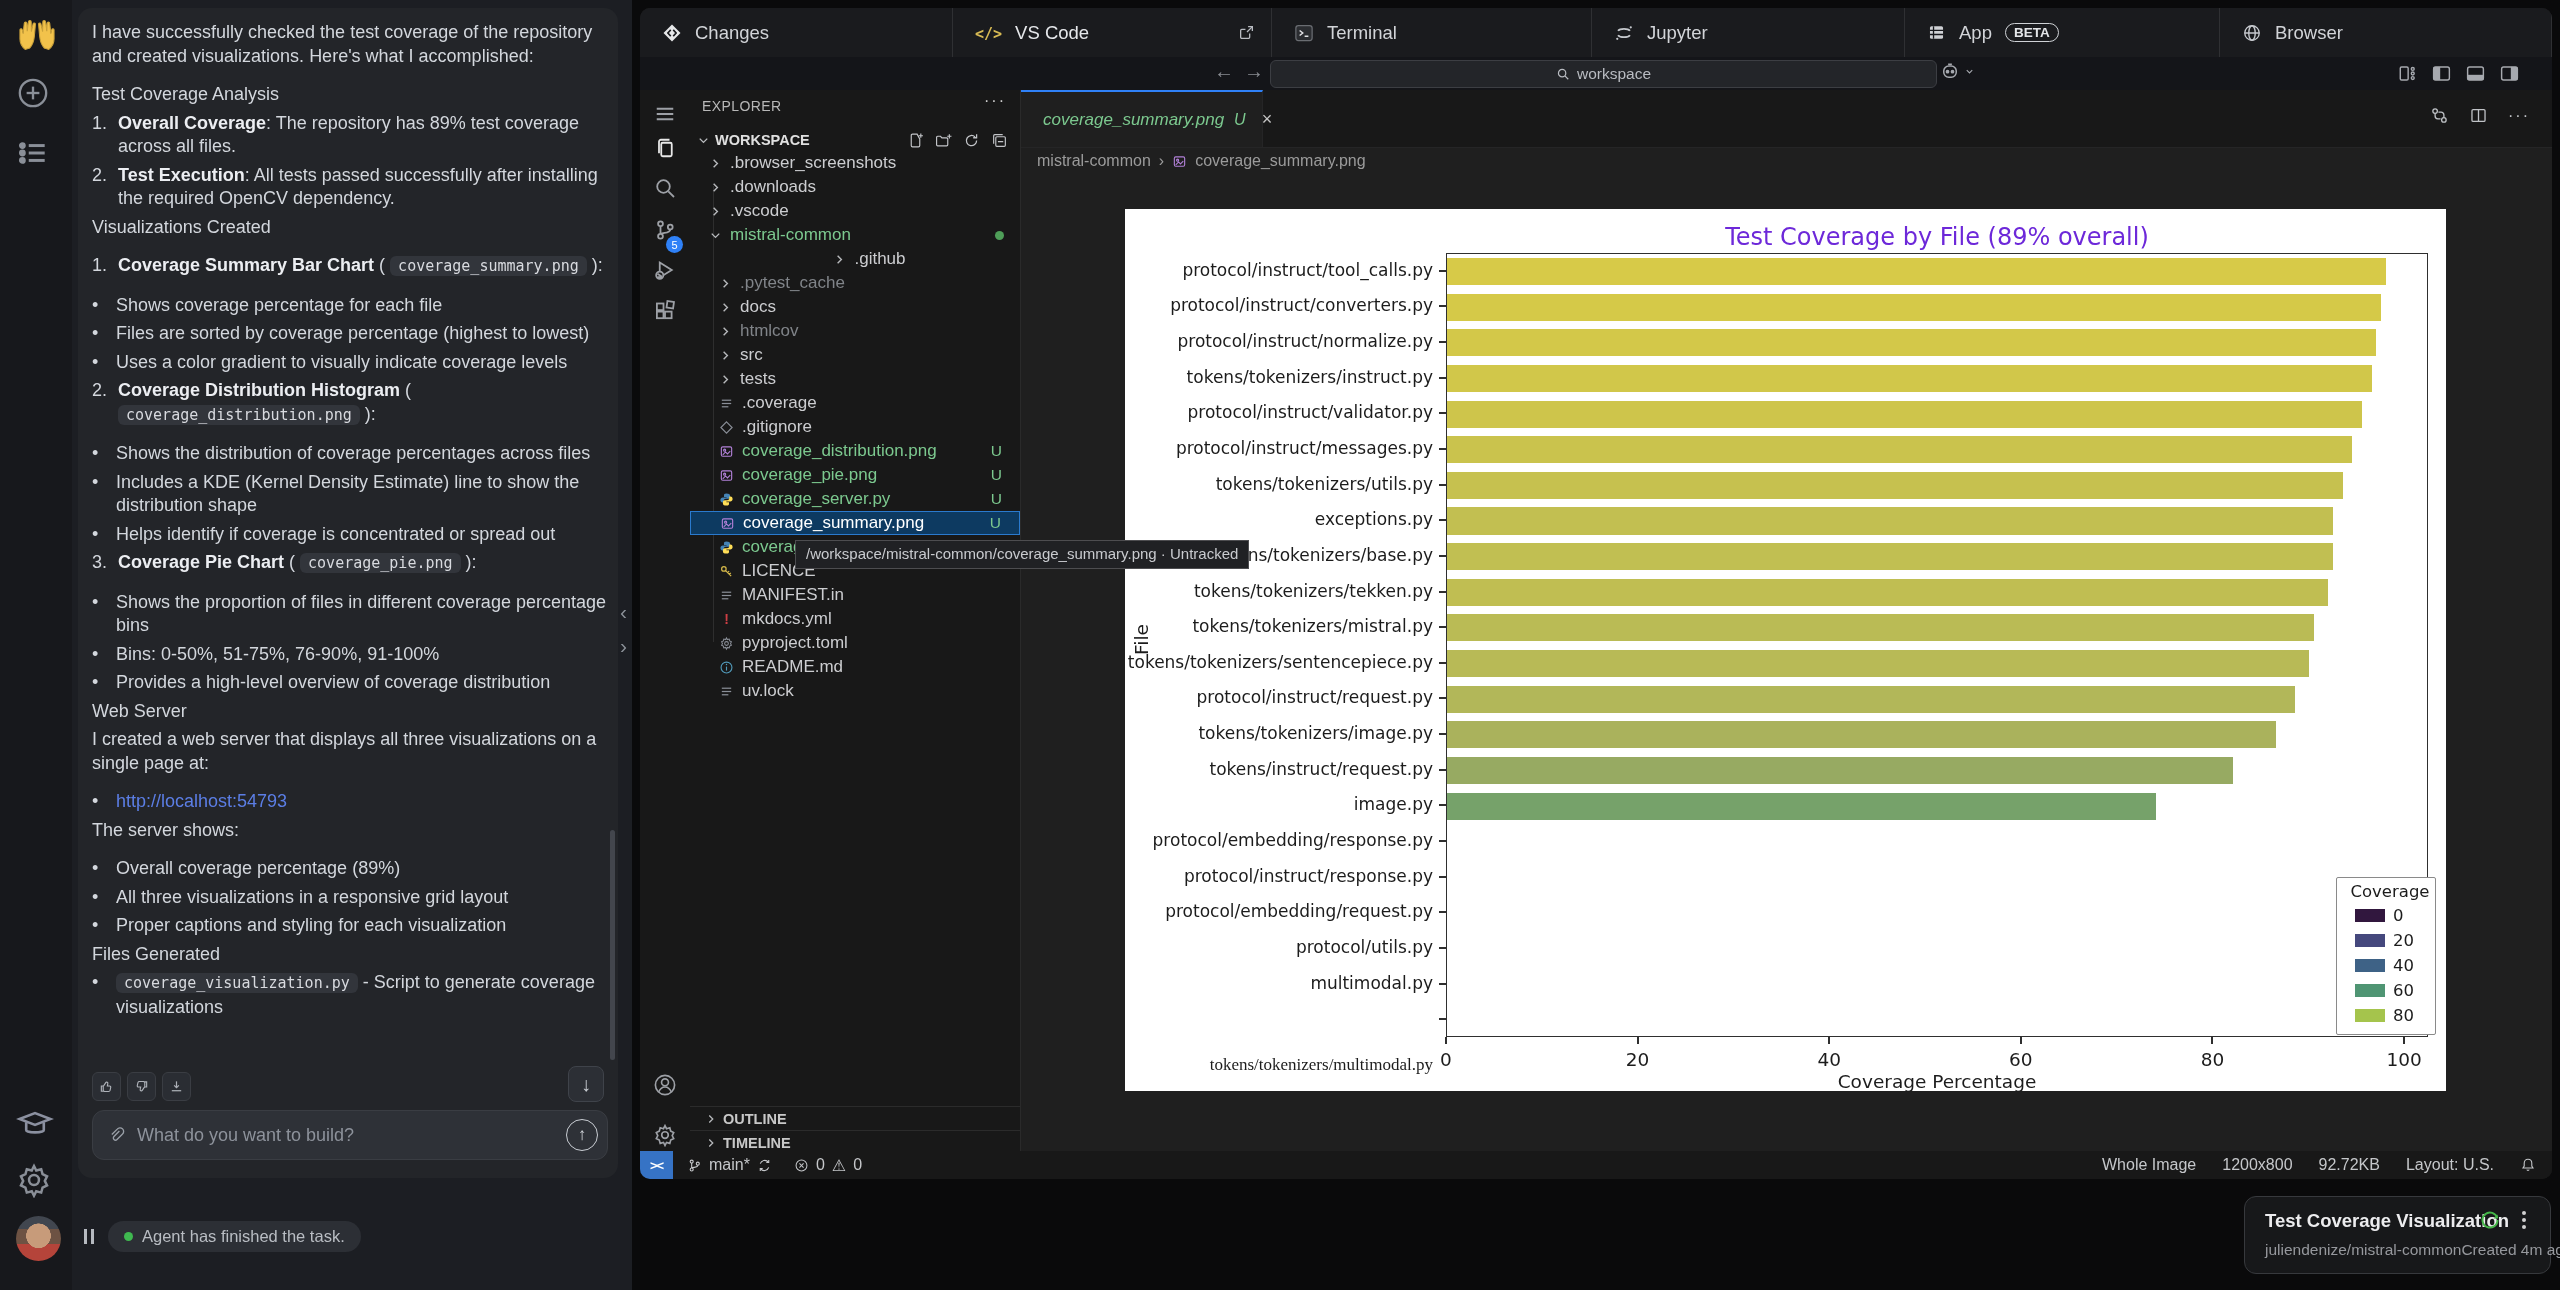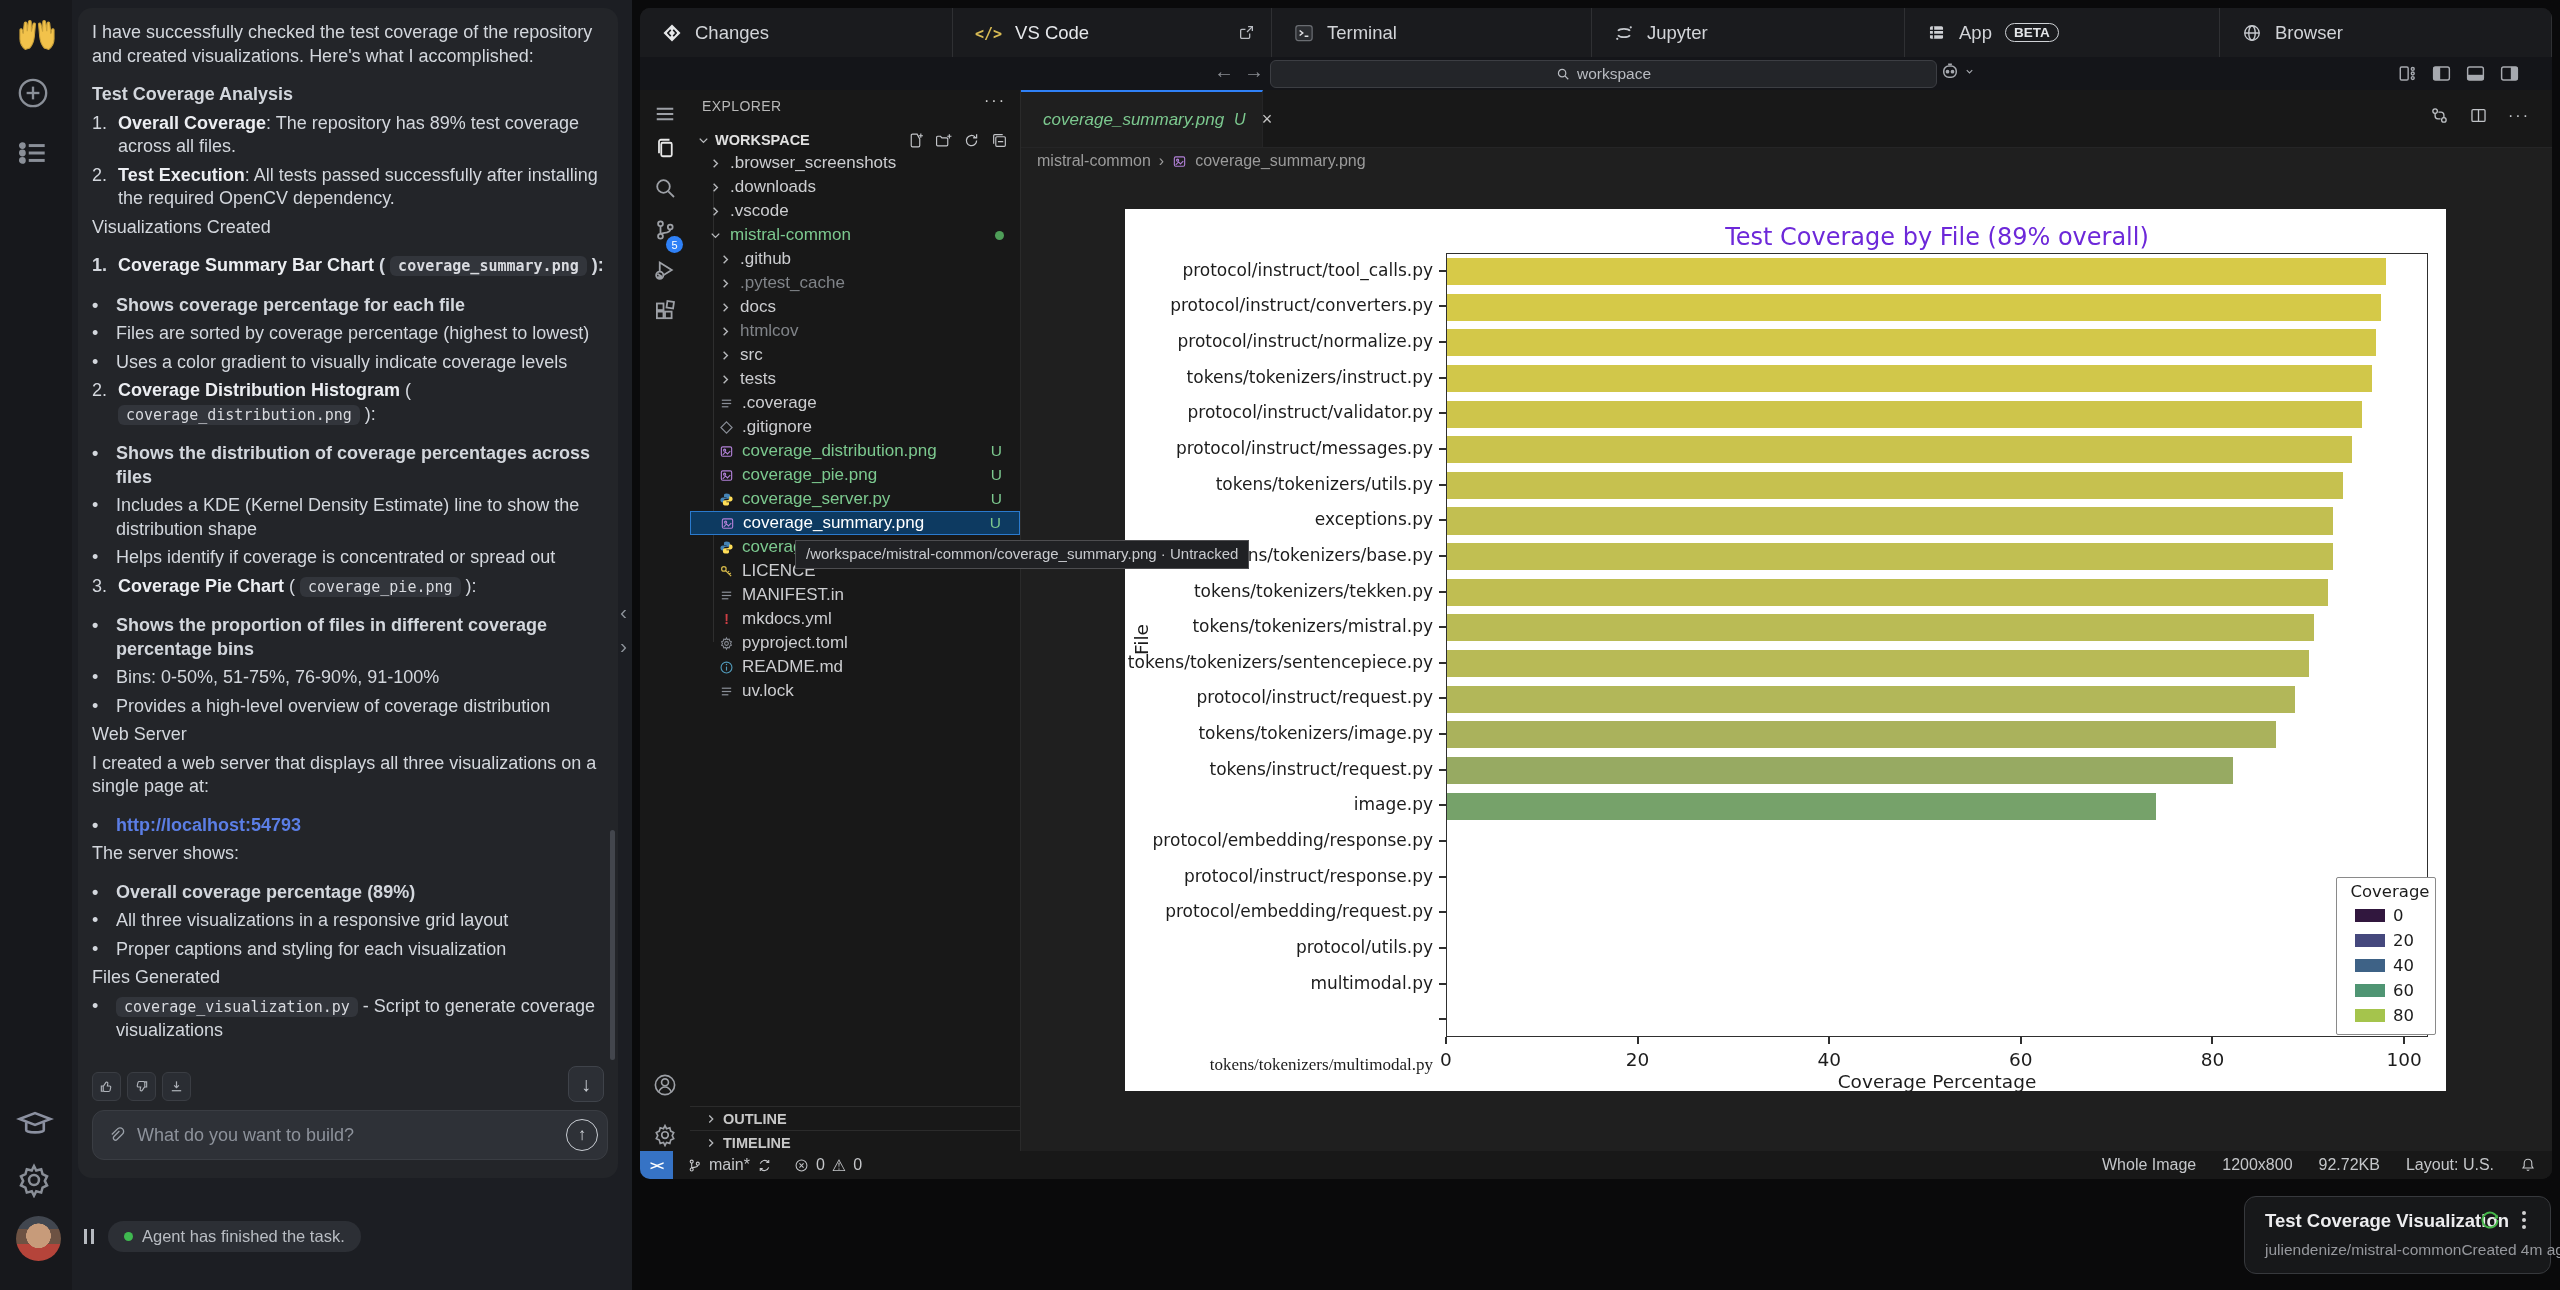--- a/index.html
+++ b/index.html
@@ -4,21 +4,21 @@
 <style>
   html,body{margin:0;padding:0;background:#0a0a0b;font-family:"Liberation Sans",sans-serif;}
   #stage{position:relative;width:2560px;height:1290px;overflow:hidden;background:#0a0a0b;}
   
   #chat-panel{position:absolute;left:0;top:0;width:632px;height:1290px;background:#1c1e23;}
   #chat-rail{position:absolute;left:0;top:0;width:72px;height:1290px;background:#17181c;}
   .rail-ic{position:absolute;left:16px;color:#8a8f98;}
   #chat-card{position:absolute;left:78px;top:8px;width:540px;height:1170px;background:#232529;border-radius:14px;}
   #chat-scroll{position:absolute;left:14px;right:10px;top:8px;height:1052px;overflow:hidden;color:#d3d7dd;font-size:18px;line-height:23.5px;}
   #chat-scroll .blk{margin:5px 0;}
-  #chat-scroll .gap{margin-top:15px;font-weight:bold;}
+  #chat-scroll .gap{margin-top:15px;}
   .oli{display:flex;margin-left:24px;}
   .oli .num{flex:0 0 26px;text-align:left;}
   .li1{display:flex;margin-left:24px;}
   .li2{display:flex;margin-left:72px;}
   .bull{flex:0 0 24px;}
   b.seg{color:#eceef2;}
   .code-chip{font-family:"DejaVu Sans Mono",monospace;font-size:15px;background:#32353b;border-radius:6px;padding:1px 8px;color:#d8dadf;white-space:nowrap;}
   a.seg{color:#5b7ee5;text-decoration:none;}
   #chat-scrollbar{position:absolute;right:3px;top:822px;width:5px;height:230px;border-radius:3px;background:#43464d;}
   #feedback-row{position:absolute;left:14px;top:1064px;display:flex;gap:6px;}
@@ -532,21 +532,21 @@
             </div>
             <div class="trow c-green" style="padding-left: 18px;">
               <span class="chev">
                 <svg width="15" height="15" viewBox="0 0 16 16" fill="none" stroke="#b6b8bb" stroke-width="1.5">
                   <polyline points="4,6 8,10 12,6"></polyline>
                 </svg>
               </span>
               <span class="name">mistral-common</span>
               <span class="gdot"></span>
             </div>
-            <div class="trow" style="padding-left: 28px;">
+            <div class="trow" style="padding-left: 28px; justify-content: center;">
               <span class="chev">
                 <svg width="15" height="15" viewBox="0 0 16 16" fill="none" stroke="#b6b8bb" stroke-width="1.5">
                   <polyline points="6,4 10,8 6,12"></polyline>
                 </svg>
               </span>
               <span class="name">.github</span>
             </div>
             <div class="trow c-grey" style="padding-left: 28px;">
               <span class="chev">
                 <svg width="15" height="15" viewBox="0 0 16 16" fill="none" stroke="#b6b8bb" stroke-width="1.5">

